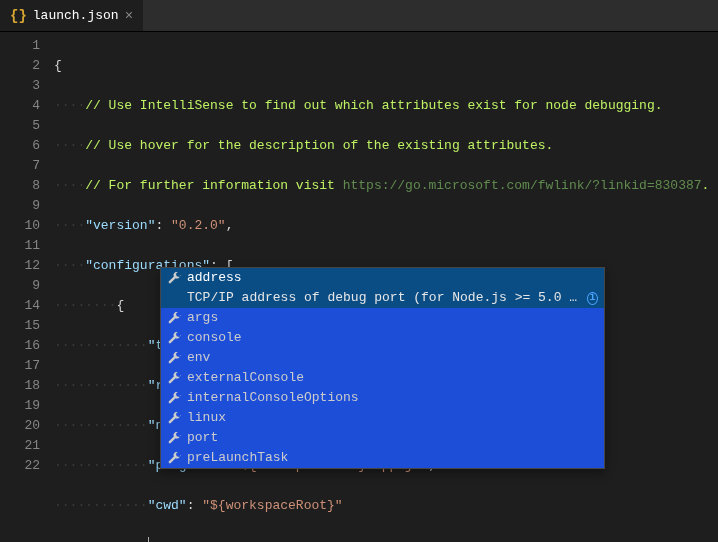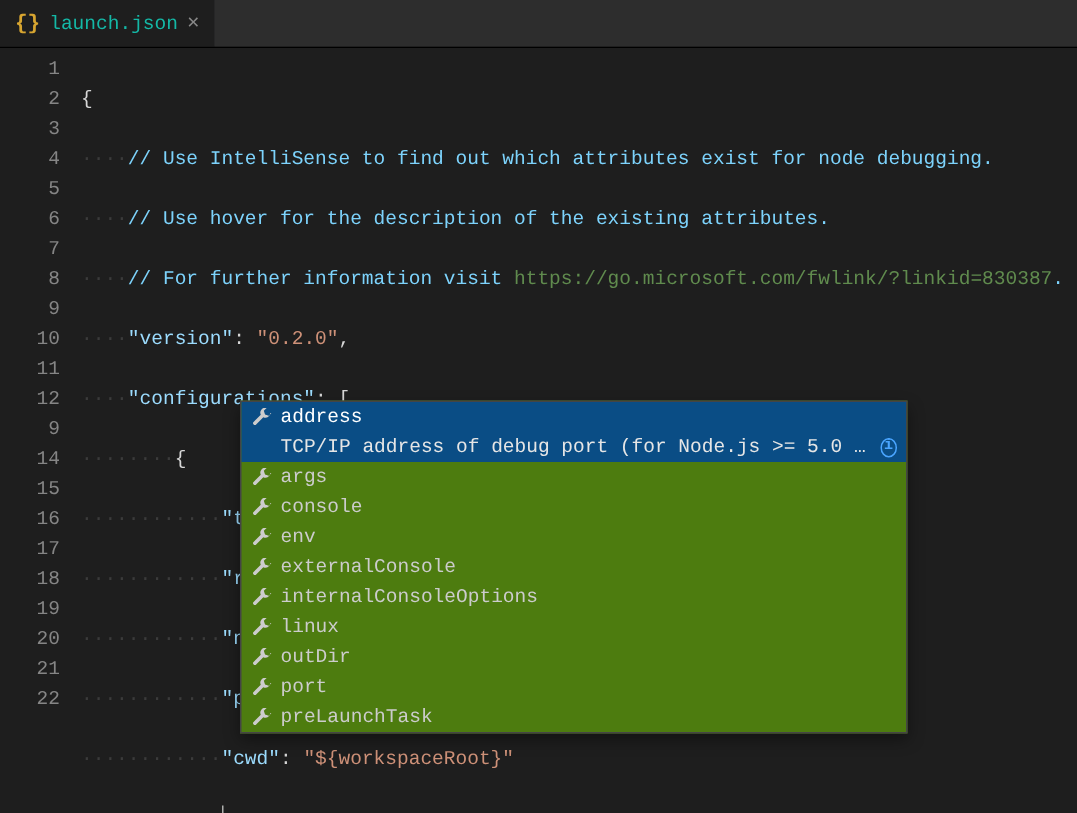--- a/index.html
+++ b/index.html
@@ -26,21 +26,21 @@
     align-items: center;
     padding: 0 10px;
     gap: 6px;
     cursor: pointer;
   }
   .tab .file-brace {
     color: #d7a530;
     font-weight: bold;
     font-size: 14px;
   }
-  .tab .filename { color: #14b8a6; }
+  .tab .filename { color: #ffffff; }
   .tab .close { color: #888; font-size: 14px; }
   .tabbar-remainder { flex: 1; background: #2d2d2d; }
   .editor {
     display: flex;
     position: relative;
     height: calc(100% - 32px);
     padding-top: 4px;
   }
   .gutter {
     width: 54px;
@@ -56,36 +56,36 @@
     flex: 1;
     position: relative;
     line-height: 20px;
     white-space: pre;
   }
   .line { height: 20px; }
   .ws { color: #3b3b3b; }
   .punct { color: #d7d7d7; }
   .key { color: #9cdcfe; }
   .str { color: #ce9178; }
-  .comment { color: #7dd3fc; }
+  .comment { color: #bef264; }
   .link { color: #608b4e; }
   .cursor {
     display: inline-block;
     width: 1px;
     height: 16px;
     background: #aeafad;
     vertical-align: middle;
     margin-bottom: 2px;
   }
   .suggest {
     position: absolute;
     left: 160px;
     top: 267px;
     width: 445px;
-    background: #4d7c0f;
+    background: #1d4ed8;
     border: 1px solid #454545;
     box-shadow: 0 4px 10px rgba(0,0,0,0.4);
     font-size: 13px;
     line-height: 20px;
   }
   .suggest .row {
     display: flex;
     align-items: center;
     padding: 0 6px;
     gap: 6px;
@@ -247,28 +247,20 @@
           </svg>
         </span>
         <span>linux</span>
       </div>
       <div class="row">
         <span class="wrench">
           <svg width="13" height="13" viewBox="0 0 16 16" fill="#cccccc">
             <path d="M15 4a4 4 0 0 1-5.7 3.6L3.6 13.3a1.5 1.5 0 1 1-2.1-2.1l5.7-5.7A4 4 0 0 1 12 0l-2.3 2.3 1 3 3 1L16 4z"></path>
           </svg>
         </span>
-        <span>outDir</span>
-      </div>
-      <div class="row">
-        <span class="wrench">
-          <svg width="13" height="13" viewBox="0 0 16 16" fill="#cccccc">
-            <path d="M15 4a4 4 0 0 1-5.7 3.6L3.6 13.3a1.5 1.5 0 1 1-2.1-2.1l5.7-5.7A4 4 0 0 1 12 0l-2.3 2.3 1 3 3 1L16 4z"></path>
-          </svg>
-        </span>
         <span>port</span>
       </div>
       <div class="row">
         <span class="wrench">
           <svg width="13" height="13" viewBox="0 0 16 16" fill="#cccccc">
             <path d="M15 4a4 4 0 0 1-5.7 3.6L3.6 13.3a1.5 1.5 0 1 1-2.1-2.1l5.7-5.7A4 4 0 0 1 12 0l-2.3 2.3 1 3 3 1L16 4z"></path>
           </svg>
         </span>
         <span>preLaunchTask</span>
       </div>

